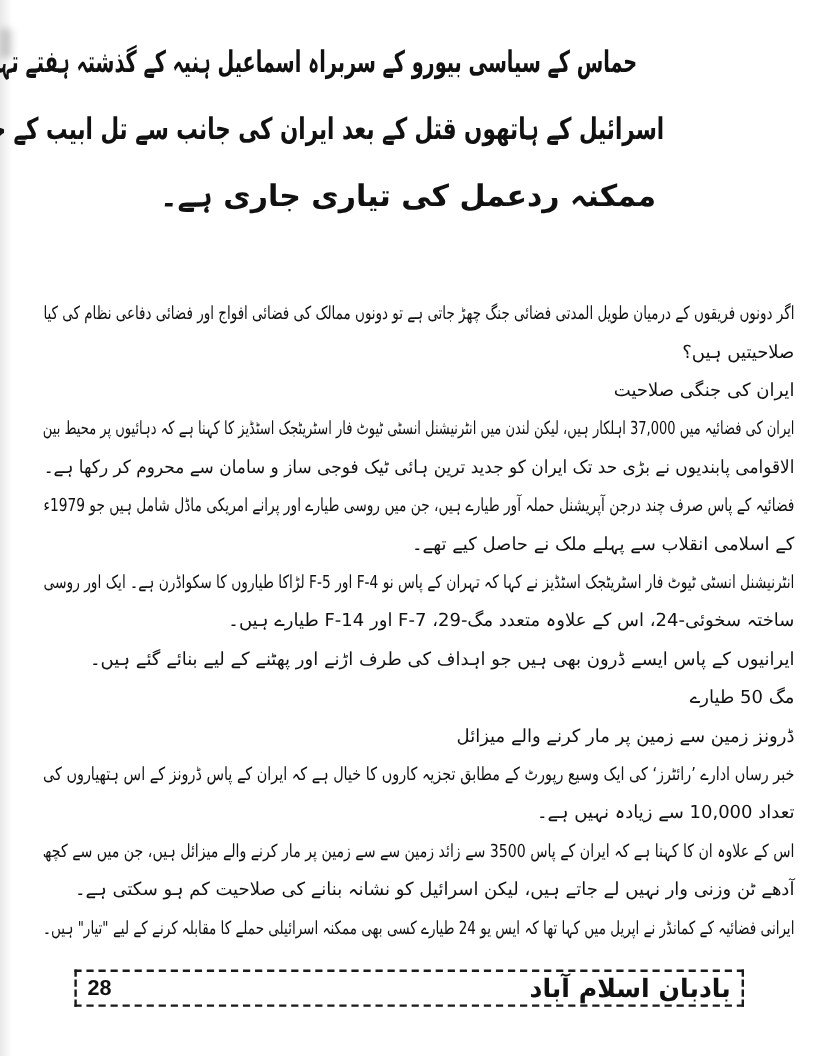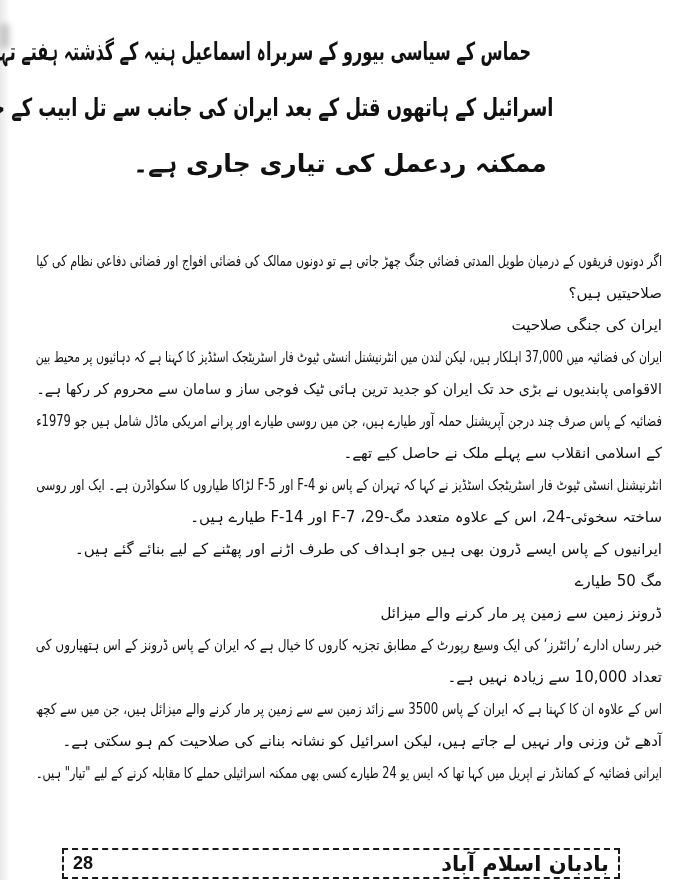--- a/index.html
+++ b/index.html
@@ -51,21 +51,20 @@
     max-width:100%;
   }
   .footer{
     position:absolute;left:62px;top:808px;
     width:558px;height:31px;
     box-sizing:border-box;
     border:2px dashed #1a1a1a;
     display:flex;align-items:center;justify-content:space-between;
     padding:0 9px;
     background:#ffffff;
-    margin-top:40px;
   }
   .page-number{
     font-family:"Liberation Sans", sans-serif;
     font-size:18px;font-weight:bold;
     direction:ltr;
   }
   .magazine-name{
     font-size:21px;font-weight:bold;
     direction:rtl;
     letter-spacing:0.5px;

